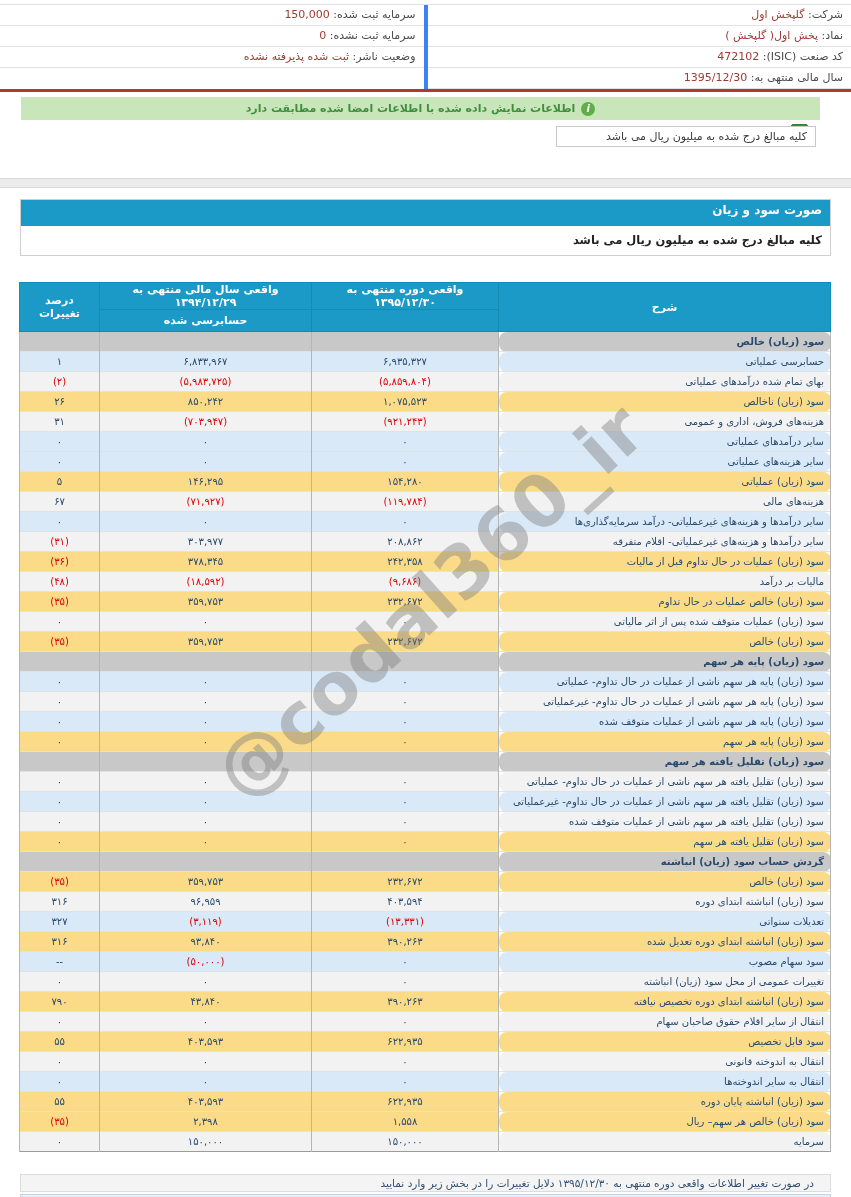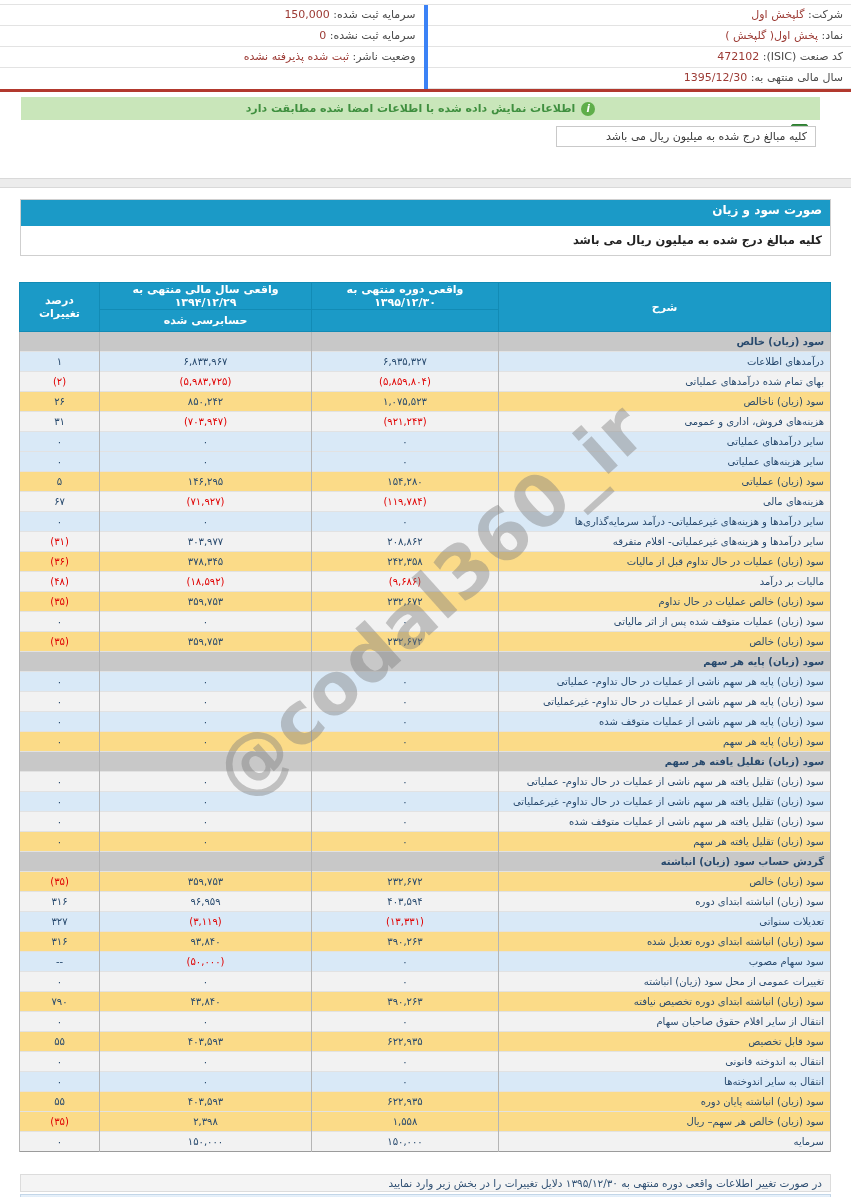--- a/index.html
+++ b/index.html
@@ -94,21 +94,21 @@
     border:1px solid #128bb5; padding:0 6px; text-align:center;
   }
   table.pl thead th.h-desc{ text-align:center; }
   table.pl tbody td{
     height:20px; font-size:10px; padding:0 6px;
     border-right:1px solid #b5b5b5; border-left:1px solid #b5b5b5;
     border-top:1px solid #e2e2e2;
     color: var(--text_navy,#27496d);
     overflow:hidden; white-space:nowrap;
   }
-  table.pl td.c-label{ text-align:right; }
+  table.pl td.c-label{ text-align:right;border-radius:8px; }
   table.pl td.c-num, table.pl td.c-pct{ text-align:center; }
   tr.tint-white td{ background: var(--row_white,#f2f2f2); }
   tr.tint-blue  td{ background: var(--row_blue,#d9e9f7); }
   tr.tint-yellow td{ background: var(--row_yellow,#fbdb88); }
   tr.section td{
     background: var(--row_section,#c8c8c8);
     font-weight:bold; color:#1d3c63;
   }
   td .neg{ color: var(--neg_red,#e00000); }
 
@@ -120,21 +120,21 @@
     transform:rotate(-42deg);
     direction:ltr; pointer-events:none; z-index:5;
     letter-spacing:1px; white-space:nowrap;
   }
 
   
   .footer{ margin:22px 20px 0 20px; }
   .notice{
     background:#f4f4f4; border:1px solid #dcdcdc;
     font-size:10.5px; color:#2f4f72;
-    height:18px; line-height:17px; padding:0 8px; white-space:nowrap;
+    height:18px; line-height:17px; padding:0 16px; white-space:nowrap;
   }
   .strip{
     height:8px; margin:2px 0 3px 0;
     background:linear-gradient(#e8f1fa,#cfe2f3);
     border:1px solid #c3d6e8;
   }
 </style>
 </head>
 <body>
 
@@ -194,21 +194,21 @@
         </tr>
       </thead>
       <tbody id="pl-body">
           <tr class="section">
             <td class="c-label"><span>سود (زیان) خالص</span></td>
             <td class="c-num"></td>
             <td class="c-num"></td>
             <td class="c-pct"></td>
           </tr>
           <tr class="data tint-blue">
-            <td class="c-label"><span>درآمدهای اطلاعات</span></td>
+            <td class="c-label"><span>حسابرسی عملیاتی</span></td>
             <td class="c-num"><span>۶,۹۳۵,۳۲۷</span></td>
             <td class="c-num"><span>۶,۸۳۳,۹۶۷</span></td>
             <td class="c-pct"><span>۱</span></td>
           </tr>
           <tr class="data tint-white">
             <td class="c-label"><span>بهای تمام شده درآمدهای عملیاتی</span></td>
             <td class="c-num"><span class="neg">(۵,۸۵۹,۸۰۴)</span></td>
             <td class="c-num"><span class="neg">(۵,۹۸۳,۷۲۵)</span></td>
             <td class="c-pct"><span class="neg">(۲)</span></td>
           </tr>

